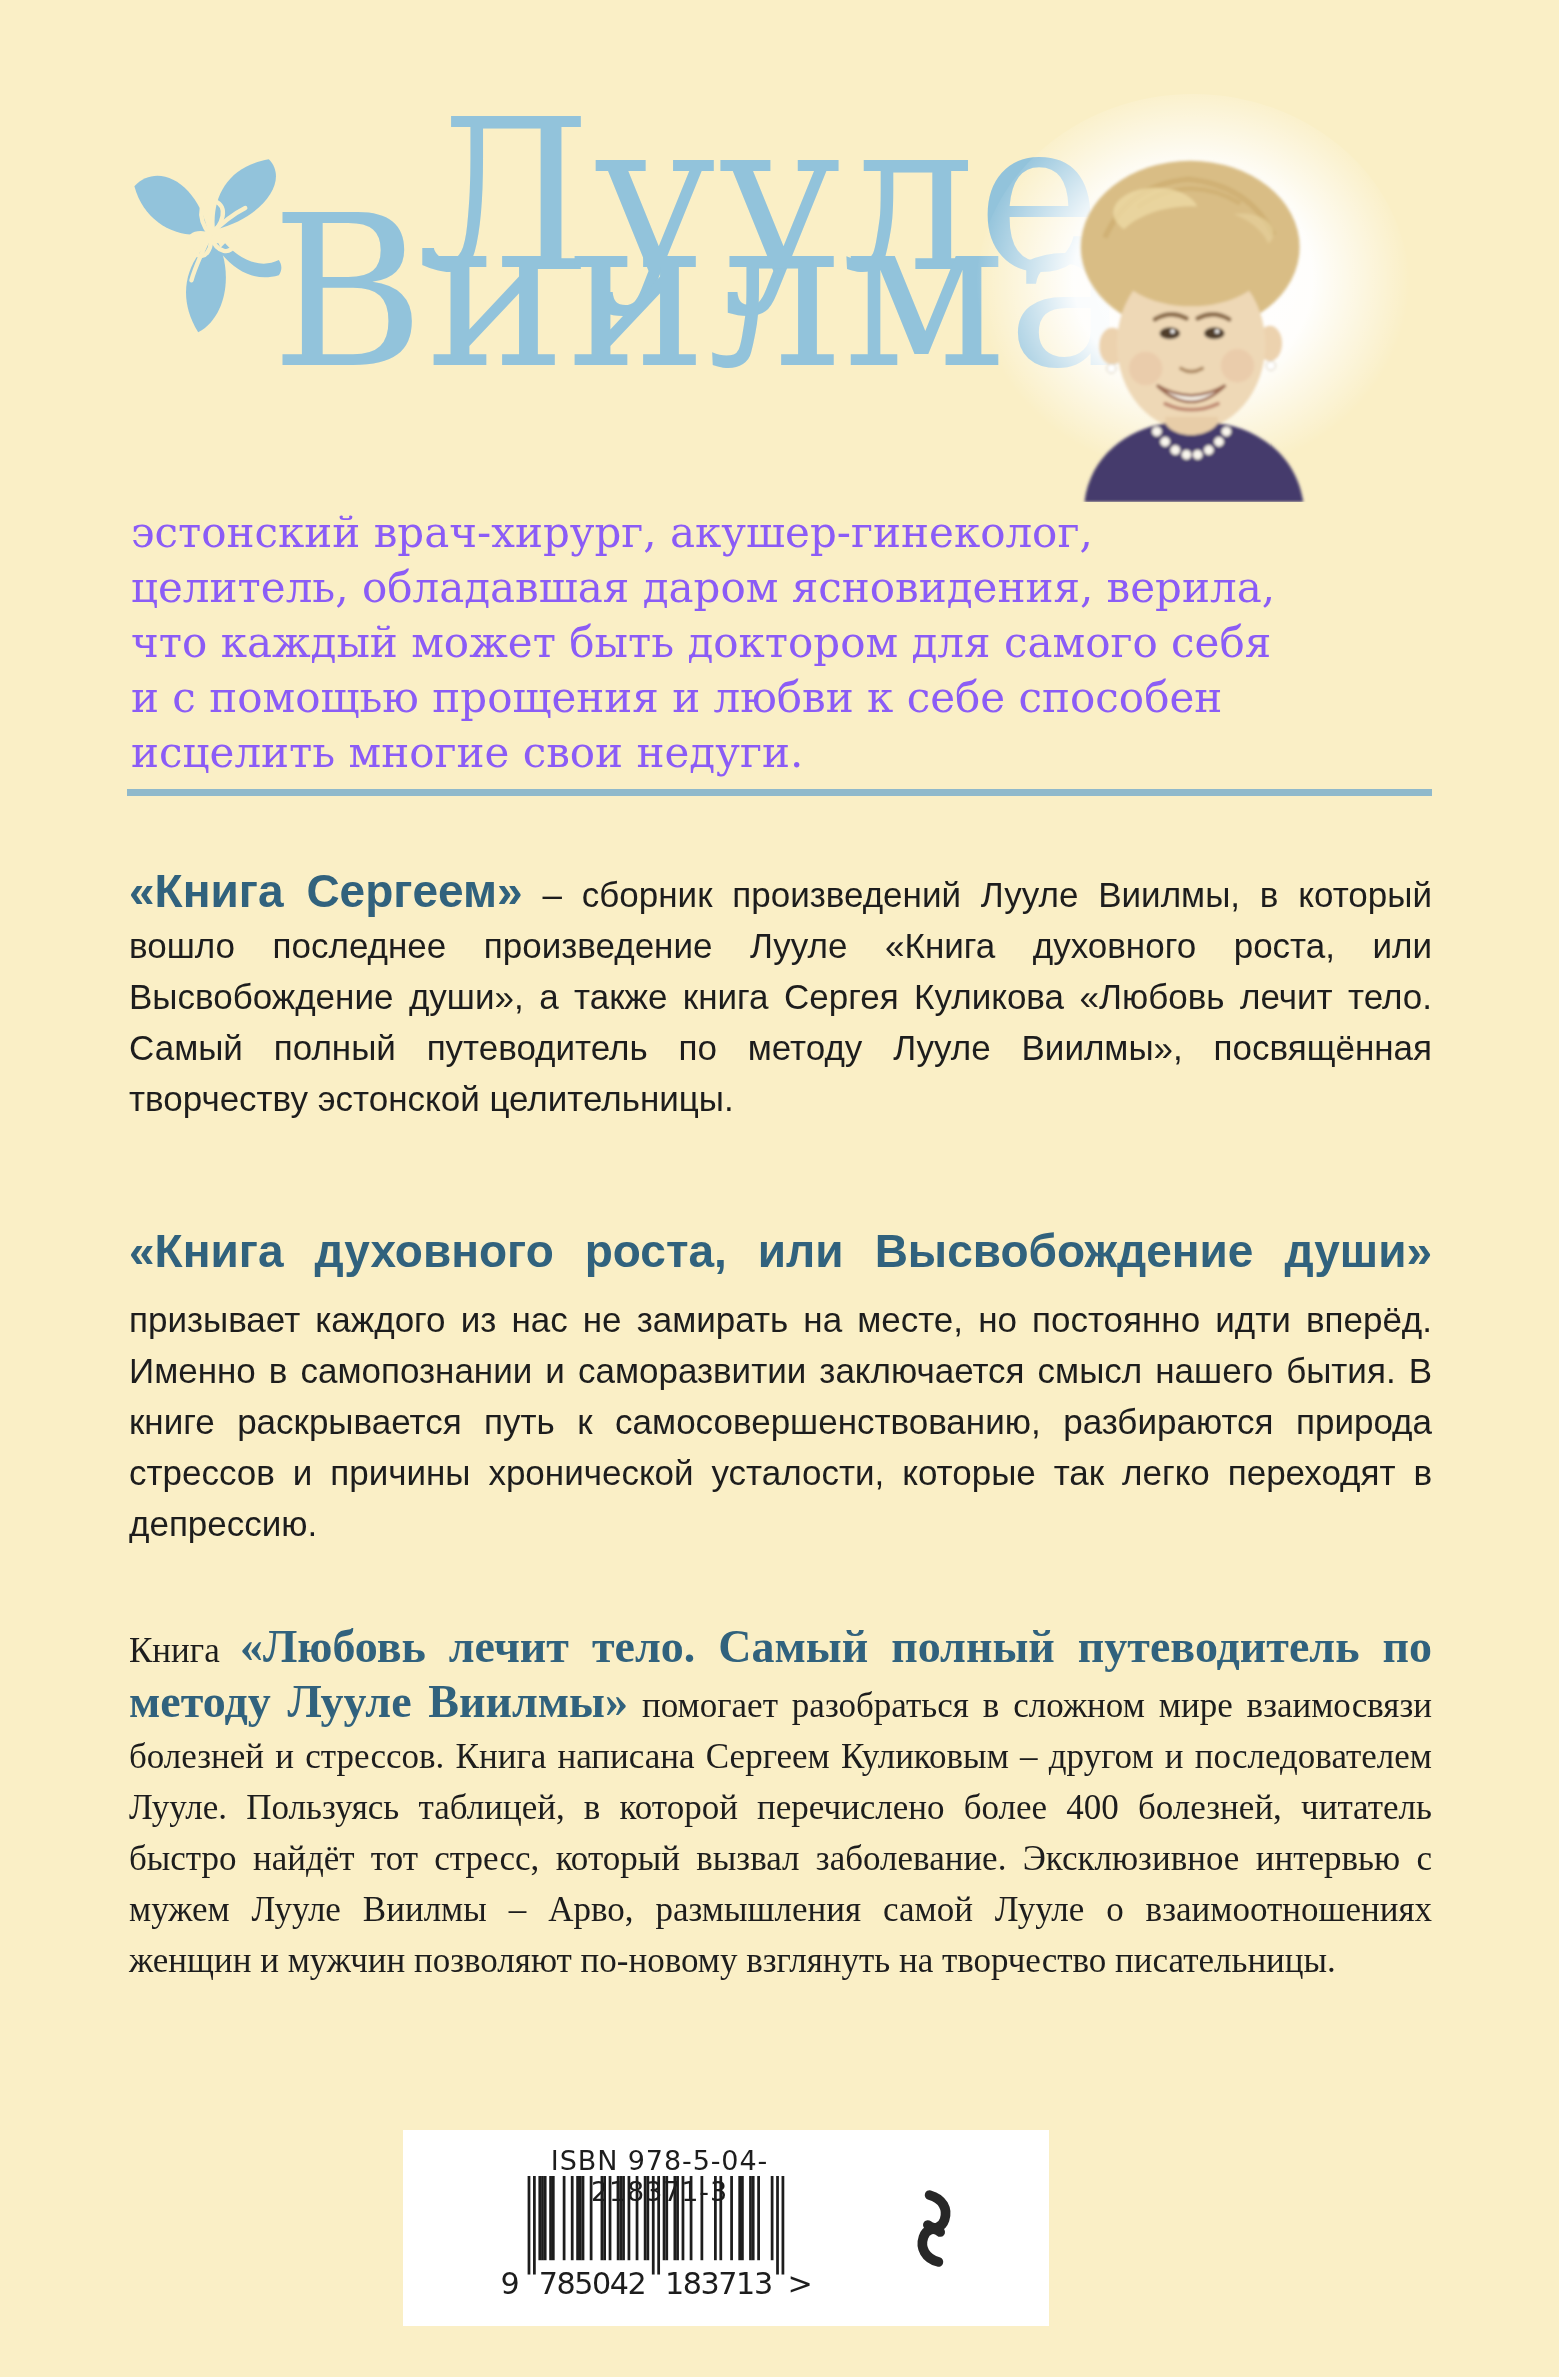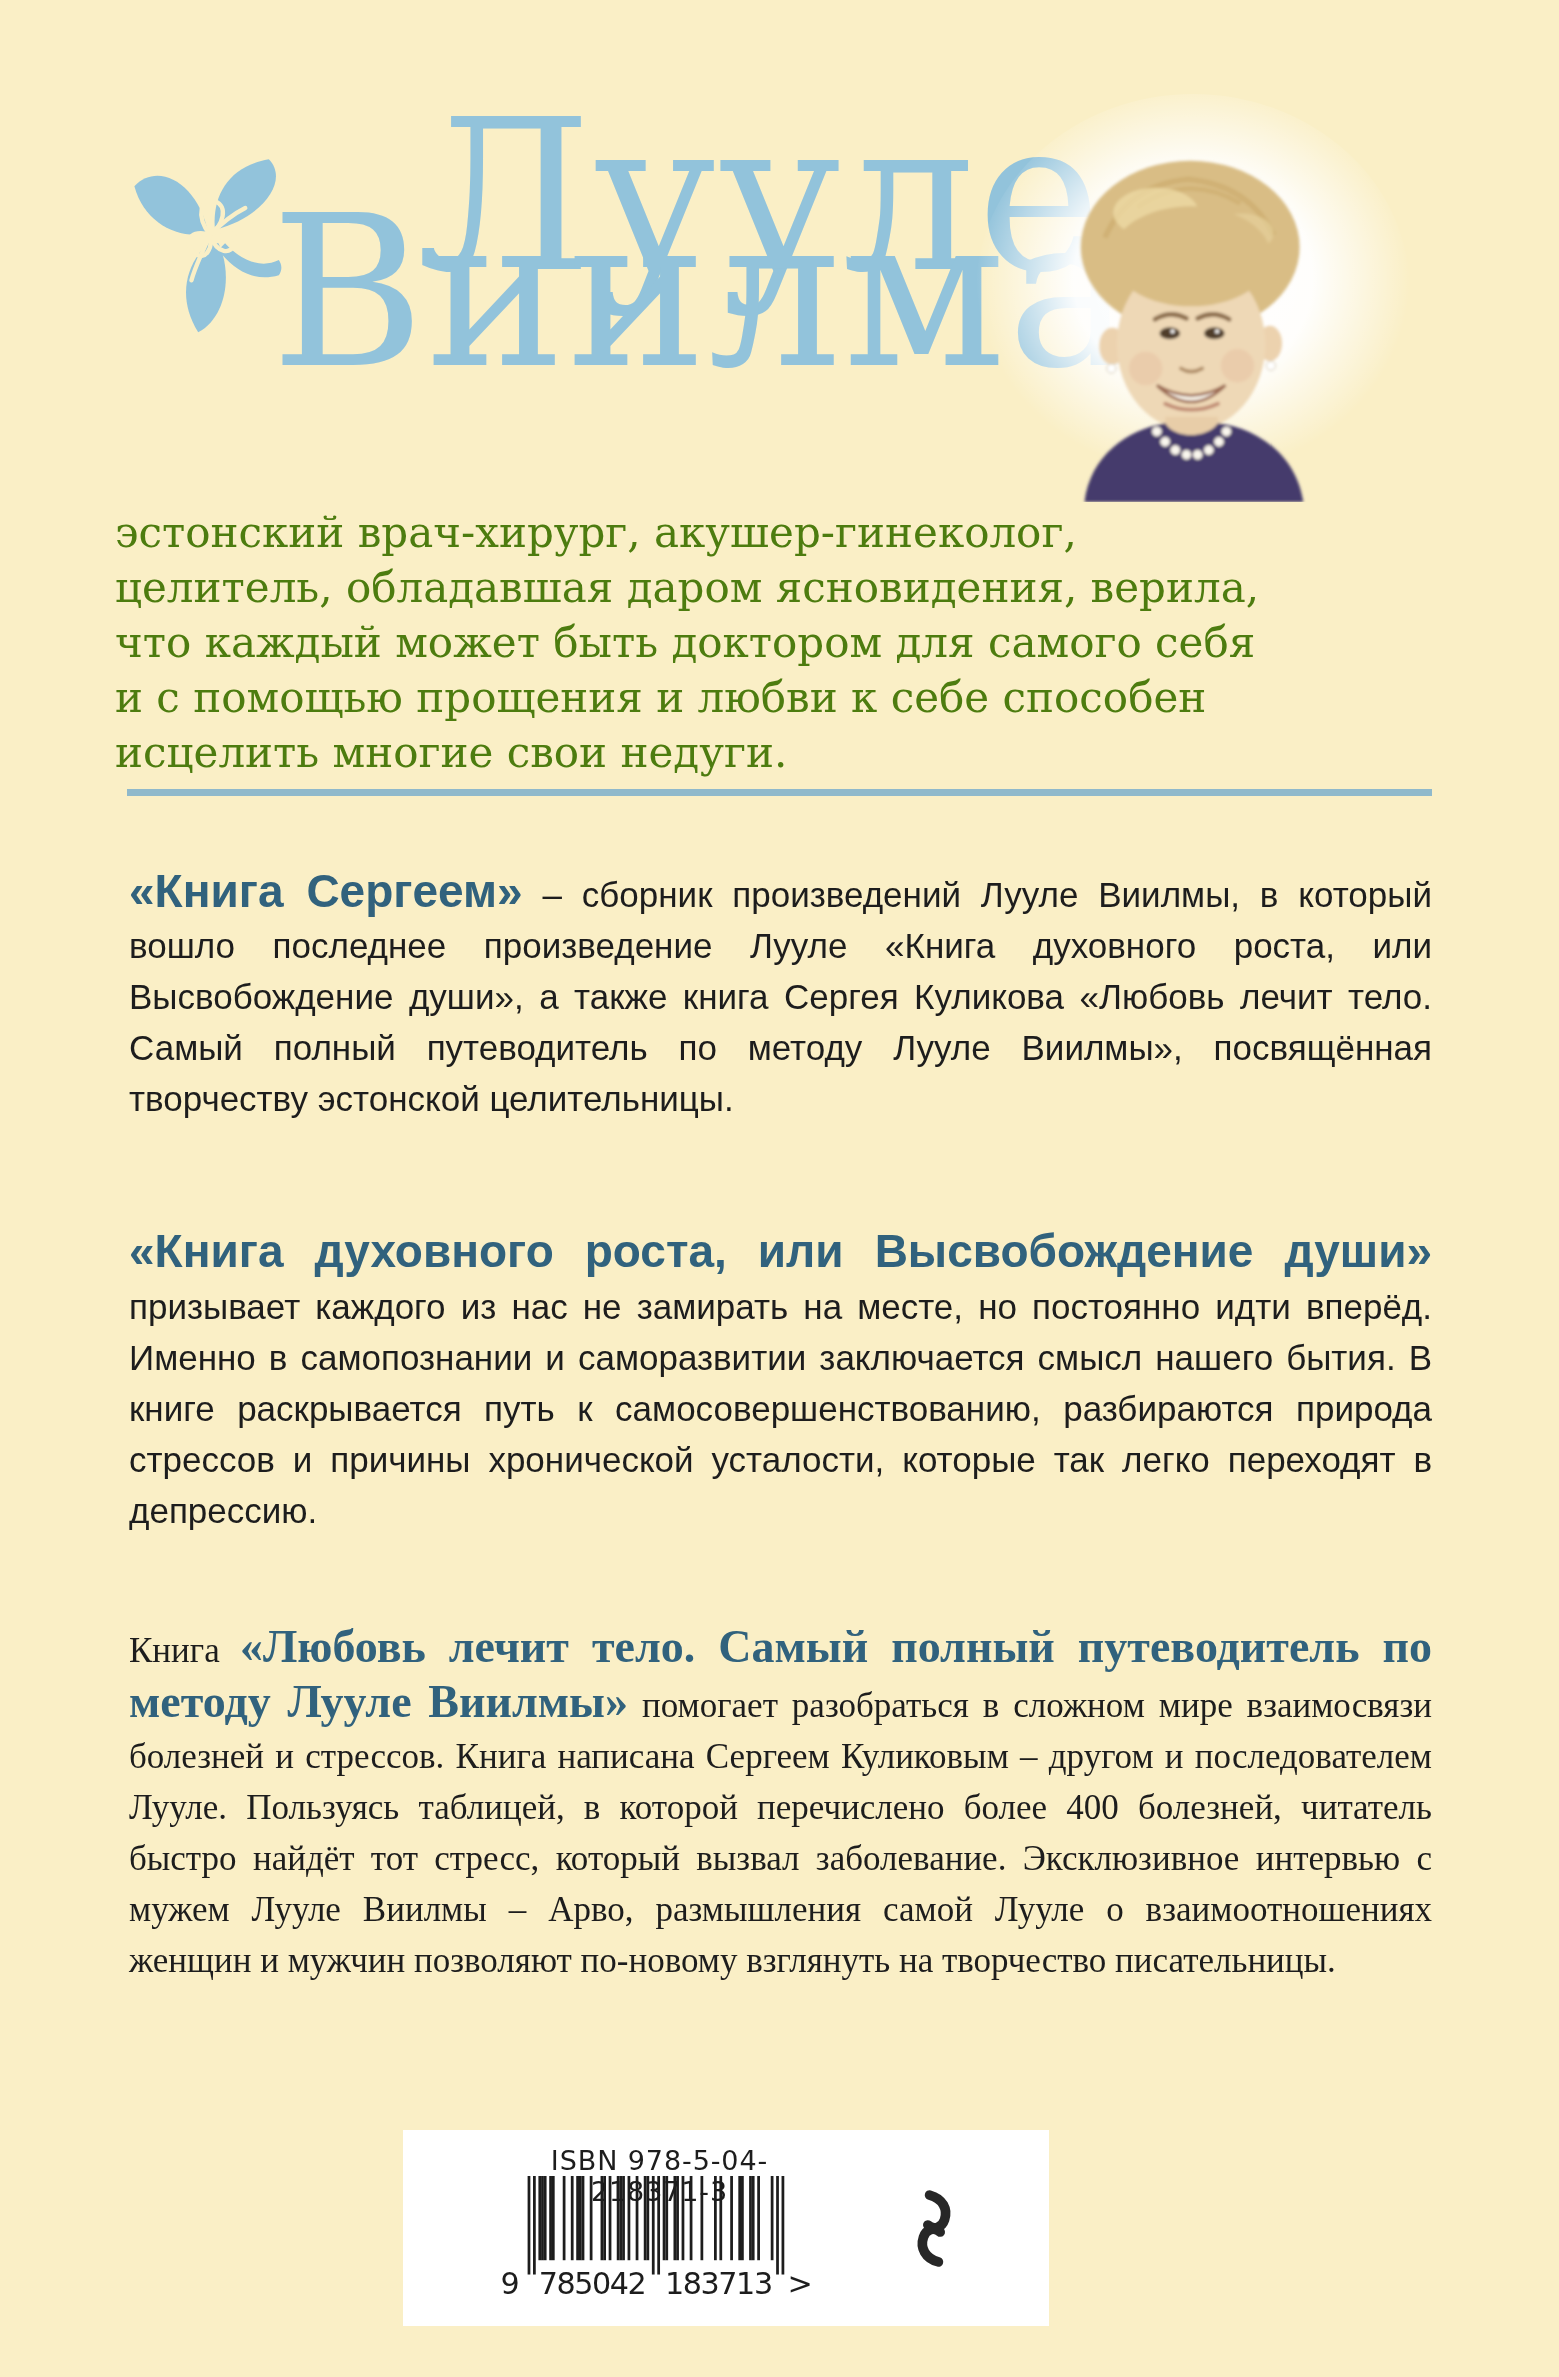--- a/index.html
+++ b/index.html
@@ -9,37 +9,37 @@
 
   
   .butterfly{position:absolute;left:131px;top:157px;width:168px;height:181px;}
   .title-word{position:absolute;line-height:1;font-family:"DejaVu Serif",serif;
               font-weight:400;color:#92C3DB;letter-spacing:1.8px;white-space:nowrap;}
   .title-first{left:417px;top:92px;font-size:209px;}
   .title-last{left:271px;top:188px;font-size:209px;}
   .portrait{position:absolute;left:975px;top:94px;width:436px;height:408px;}
 
   
-  .bio{position:absolute;left:115px;top:463px;width:1170px;
+  .bio{position:absolute;left:131px;top:463px;width:1170px;
        font-family:"DejaVu Serif",serif;font-size:42px;line-height:55px;
-       color:#4d7c0f;font-weight:500;}
+       color:#8b5cf6;font-weight:500;}
 
   
   .divider{position:absolute;left:127px;top:789px;width:1305px;height:7.4px;
            background:#8FB9CB;}
 
   
   .sec{position:absolute;left:129px;width:1303px;margin:0;
        font-size:35px;line-height:51px;color:#1D1D1D;text-align:justify;}
   .sec-1{top:866px;}
   .sec-2{top:1222px;}
   .sec-3{top:1621px;font-family:Liberation Serif, serif;}
   .sec-title{font-weight:700;color:#31627D;font-size:46px;}
   .sec-title.block{display:block;text-align:justify;text-align-last:justify;
-                   line-height:59px;}
+                   line-height:59px;margin-bottom:13px;}
 
   
   .isbn-box{position:absolute;left:403px;top:2130px;width:646px;height:196px;
             background:#FFFFFF;}
   .isbn-label{position:absolute;left:96px;top:14.8px;width:321px;
               text-align:center;font-size:27px;color:#1D1D1D;
               font-family:"DejaVu Sans",sans-serif;letter-spacing:0.9px;}
   .barcode-area{position:absolute;left:96px;top:46px;width:321px;}
   .publisher-logo{position:absolute;left:509px;top:57px;width:44px;height:83px;}
 </style>

